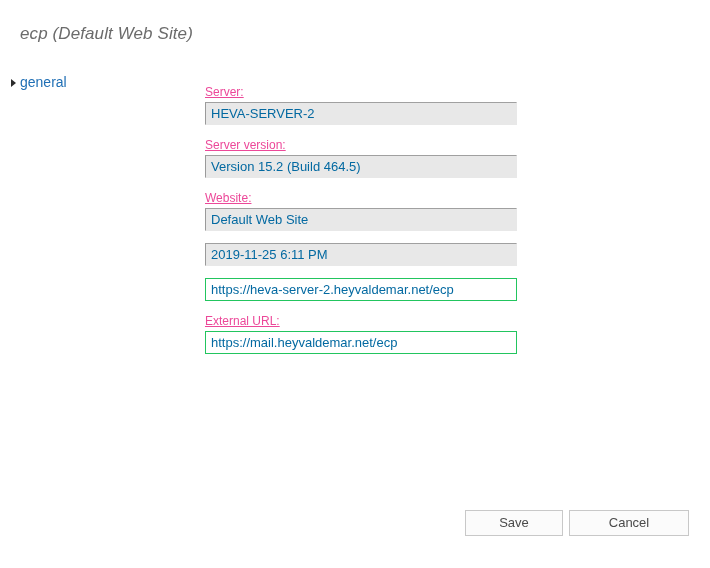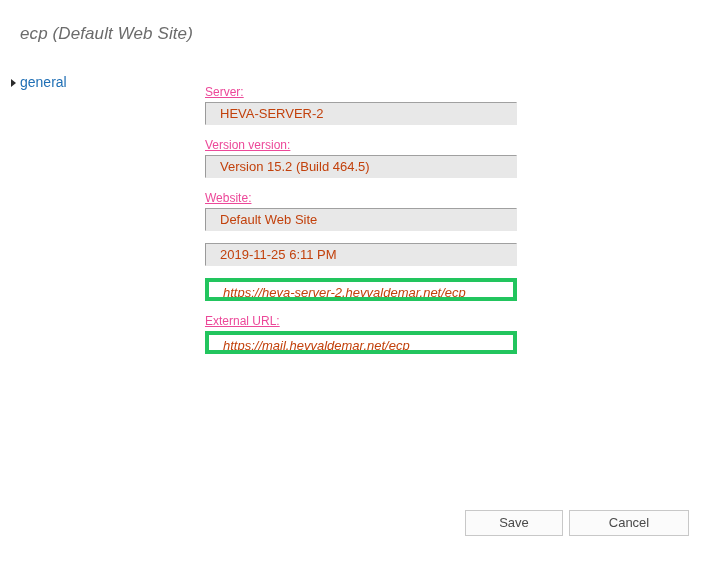--- a/index.html
+++ b/index.html
@@ -77,35 +77,34 @@
     white-space: nowrap;
     text-decoration: underline;
   }
   .field-input {
     box-sizing: border-box;
     width: 312px;
     height: 23px;
     line-height: 21px;
     font-size: 13px;
     font-family: "Liberation Sans", sans-serif;
-    color: #c2410c;
-    padding: 0 14px;
+    color: #0369a1;
+    padding: 0 5px;
     white-space: nowrap;
     overflow: hidden;
   }
   .field-input.readonly {
     background: #e8e8e8;
     border: 1px solid #e8e8e8;
     border-top: 1px solid #a0a0a0;
     border-left: 1px solid #9a9a9a;
   }
   .field-input.editable {
     background: #ffffff;
-    border: 4px solid #22c55e;
-    font-style: italic;
+    border: 1px solid #22c55e;
   }
 
   #footer {
     position: absolute;
     left: 0;
     top: 510px;
     width: 710px;
     height: 26px;
     padding-left: 48px;
   }
@@ -135,21 +134,21 @@
 <div id="nav">
     <div class="nav-item selected"><span class="nav-marker"></span><span>general</span></div>
   </div>
 
 <div id="form">
     <div class="field">
       <div class="field-label">Server:</div>
       <div class="field-input readonly">HEVA-SERVER-2</div>
     </div>
     <div class="field">
-      <div class="field-label">Version version:</div>
+      <div class="field-label">Server version:</div>
       <div class="field-input readonly">Version 15.2 (Build 464.5)</div>
     </div>
     <div class="field">
       <div class="field-label">Website:</div>
       <div class="field-input readonly">Default Web Site</div>
     </div>
     <div class="field">
       <div class="field-input readonly">2019-11-25 6:11 PM</div>
     </div>
     <div class="field">

